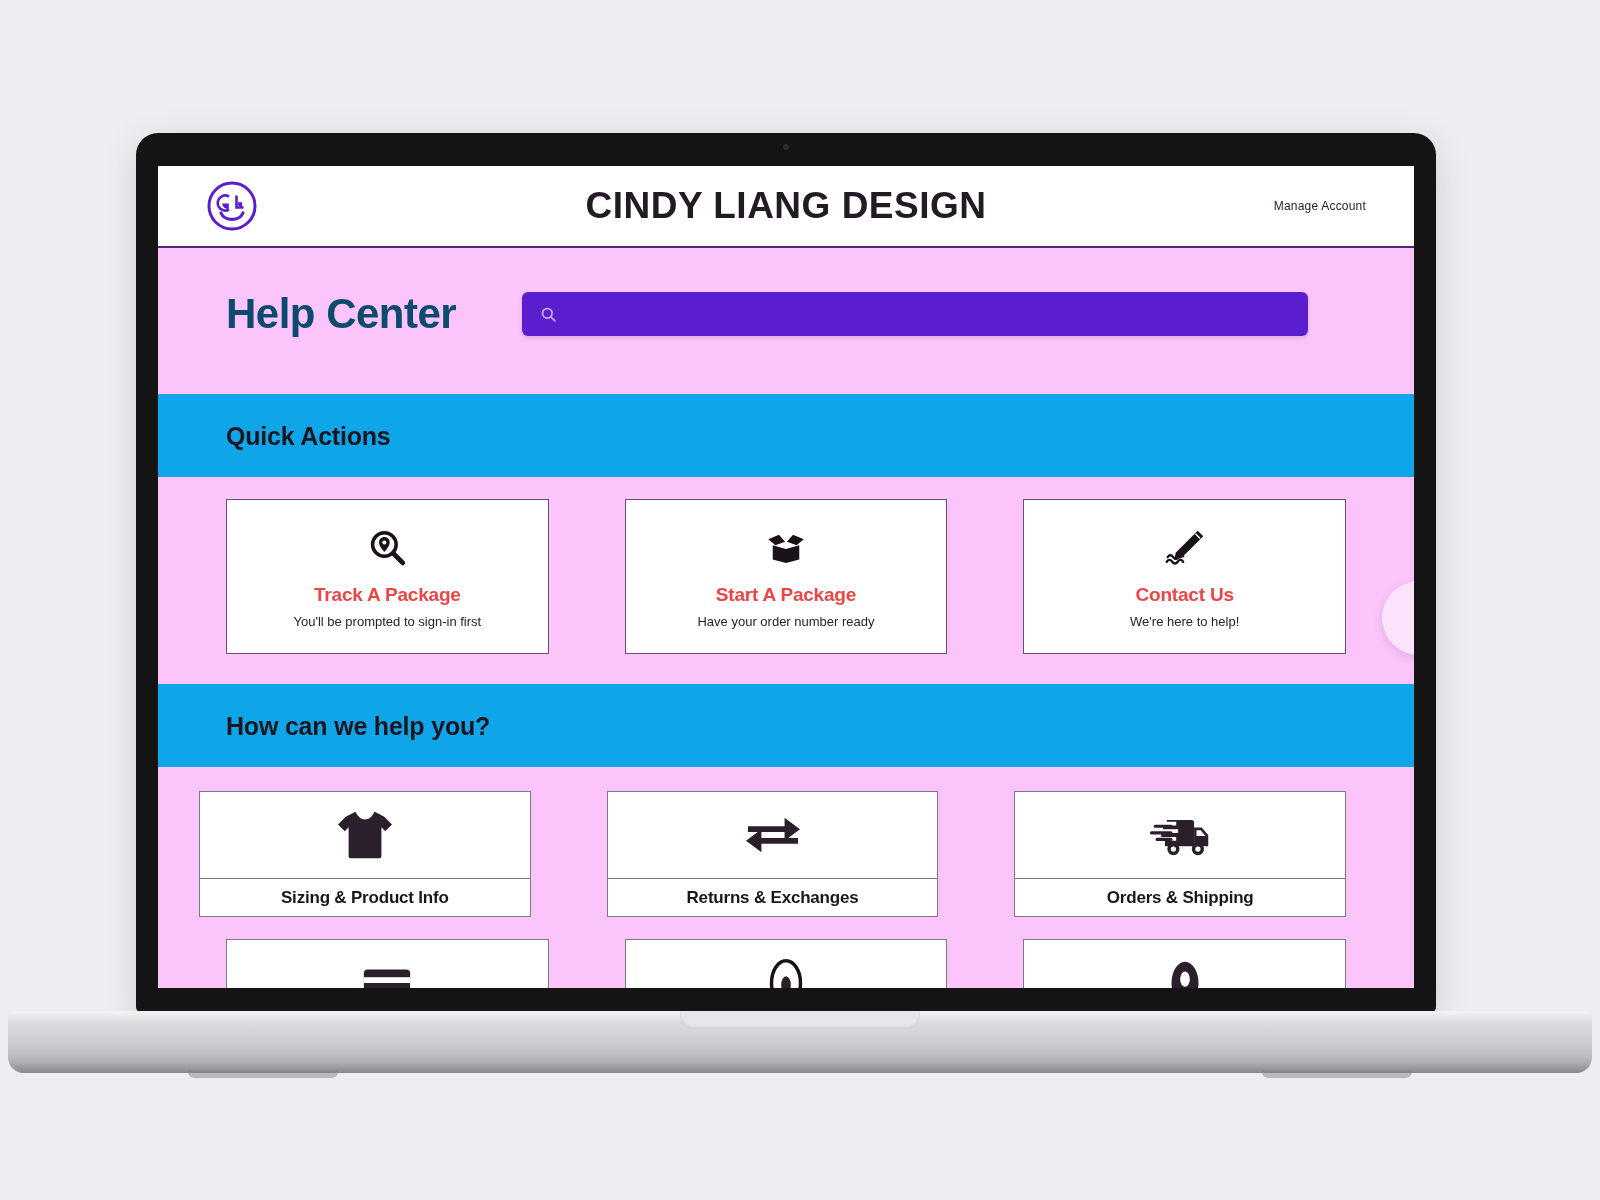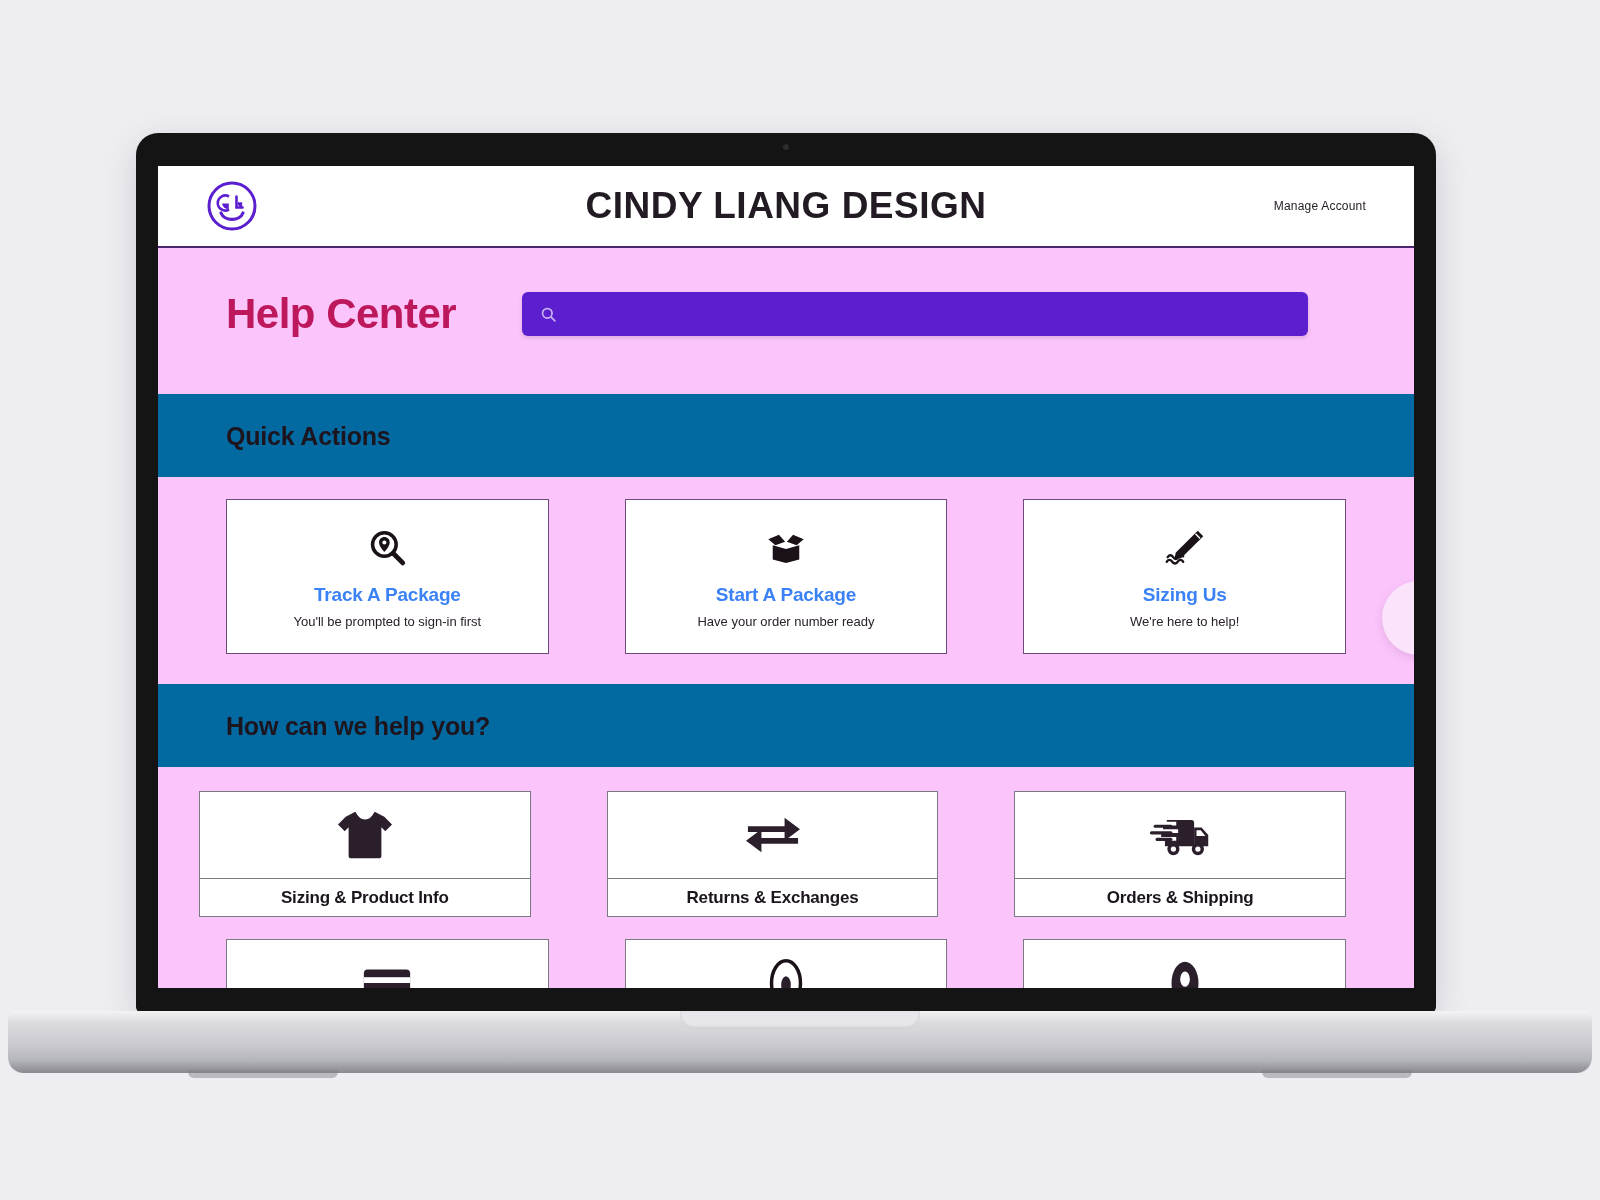--- a/index.html
+++ b/index.html
@@ -73,28 +73,28 @@
     font-size: 37px; font-weight: 700; letter-spacing: .5px;
     color: #231b24;
   }
   .manage-account {
     margin-left: auto; position: relative; z-index: 2;
     font-size: 12px; color: #231b24; letter-spacing:.2px;
   }
 
   
   .band-pink { background: #fbc4fb; }
-  .band-gray { background: #0369a1; }
+  .band-gray { background: #0ea5e9; }
 
   .hero {
     display: flex; align-items: center;
     padding: 42px 68px 56px 68px;
   }
   .hero-title {
-    font-size: 42px; font-weight: 700; color: #be185d;
+    font-size: 42px; font-weight: 700; color: #0c4a6e;
     letter-spacing: -.5px; white-space: nowrap;
   }
   .search-wrap { margin-left: 66px; flex: 1; max-width: 786px; }
   .search-box {
     height: 44px; background: #5b1fd0; border-radius: 6px;
     display: flex; align-items: center; padding: 0 18px;
     box-shadow: 0 2px 4px rgba(0,0,0,.12);
   }
   .search-box input {
     background: transparent; border: 0; outline: none;
@@ -116,21 +116,21 @@
   
   .qa-card {
     flex: 1; background: #fff;
     border: 1.5px solid #6d4a7e;
     display: flex; flex-direction: column;
     align-items: center; justify-content: center;
     padding: 26px 10px 24px 10px;
     min-height: 122px;
   }
   .qa-icon { height: 44px; display:flex; align-items:center; justify-content:center; margin-bottom: 14px;}
-  .qa-title { font-size: 19px; font-weight: 700; color: #3b82f6; margin-bottom: 8px; letter-spacing:-.2px;}
+  .qa-title { font-size: 19px; font-weight: 700; color: #ef4444; margin-bottom: 8px; letter-spacing:-.2px;}
   .qa-sub { font-size: 13px; color: #2a212b; }
 
   
   .cat-card { flex: 1; display: flex; flex-direction: column; }
   .cat-icon-box {
     background: #fff; border: 1.5px solid #7a7a82;
     height: 88px; display: flex; align-items: center; justify-content: center;
   }
   .cat-label-box {
     background: #fff; border: 1.5px solid #7a7a82; border-top: none;
@@ -232,21 +232,21 @@
 
         <div class="qa-card">
           <div class="qa-icon">
             <svg width="44" height="42" viewBox="0 0 48 46">
               <path d="M38 4 L44 10 L20 34 L12 36 L14 28 Z" fill="#1a1119"></path>
               <path d="M35.5 7.5 L40.5 12.5" stroke="#ffffff" stroke-width="1.6"></path>
               <path d="M5 33 q3-4 6 0 t6 0 t5-1" fill="none" stroke="#1a1119" stroke-width="2.6" stroke-linecap="round"></path>
               <path d="M4 38 q3-4 6 0 t6 0 t6 0" fill="none" stroke="#1a1119" stroke-width="2.6" stroke-linecap="round"></path>
             </svg>
           </div>
-          <div class="qa-title">Sizing Us</div>
+          <div class="qa-title">Contact Us</div>
           <div class="qa-sub">We're here to help!</div>
         </div>
 
       </div>
     </div>
 
     <div class="band-gray">
       <div class="section-head">How can we help you?</div>
     </div>
 

